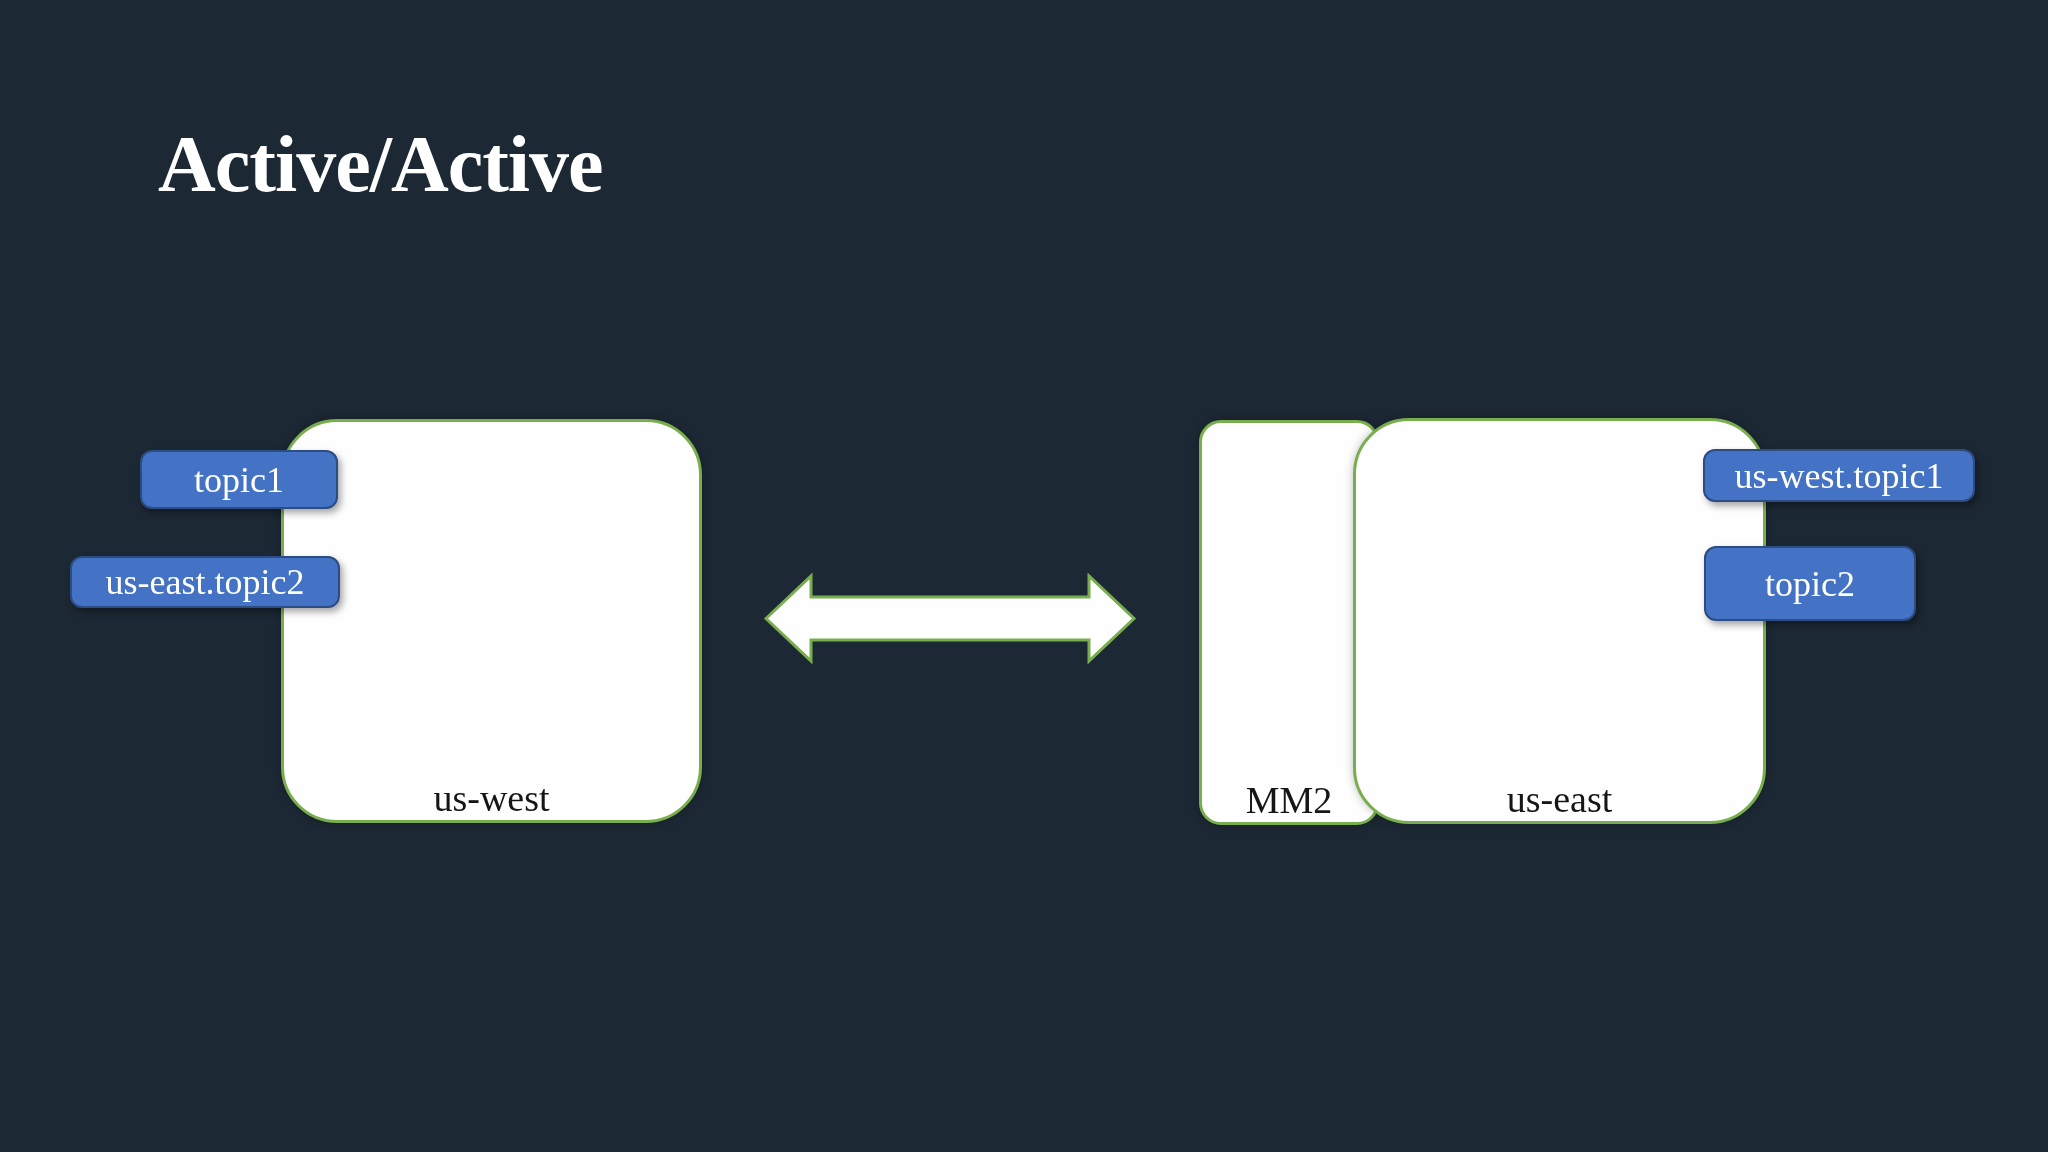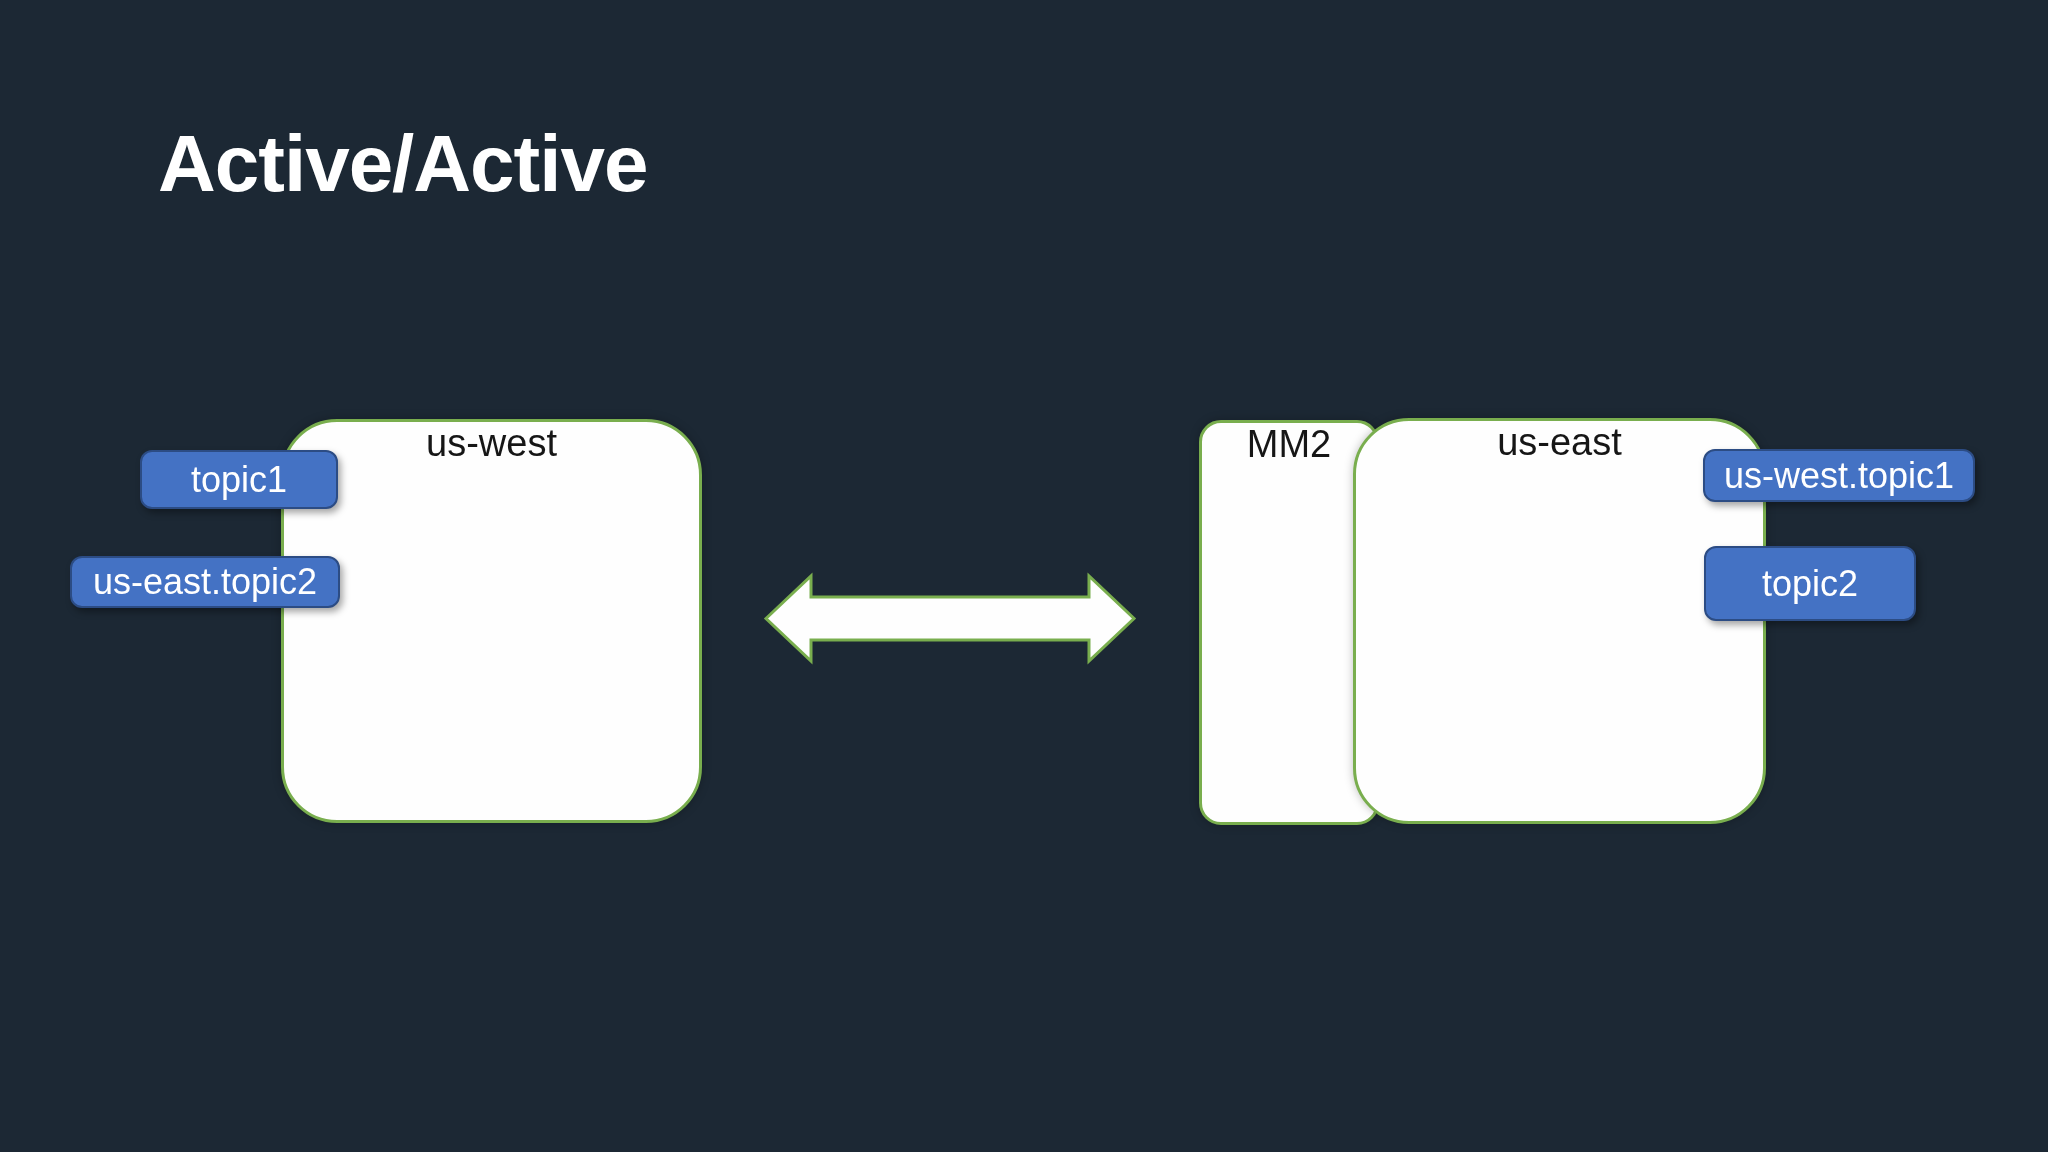--- a/index.html
+++ b/index.html
@@ -11,38 +11,38 @@
     --badge-border:#2c4c84;
     --badge-text:#ffffff;
     --title-text:#ffffff;
   }
   html,body{margin:0;padding:0;background:#0c141c;}
   .slide{
     position:relative;
     width:2048px;height:1152px;
     background:var(--background);
     overflow:hidden;
-    font-family:Liberation Sans, sans-serif;
+    font-family:Liberation Serif, serif;
   }
   .slide-title{
     position:absolute;
     left:158px;top:118px;
     font-size:80px;
     font-weight:bold;
     letter-spacing:-1px;
     color:var(--title-text);
     line-height:1.15;
   }
   .cluster-box{
     position:absolute;
     background:var(--box-fill);
     border:3px solid var(--box-border);
     box-sizing:border-box;
     display:flex;
-    align-items:flex-start;
+    align-items:flex-end;
     justify-content:center;
     color:var(--box-text);
     font-size:38px;
     box-shadow:0 0 10px rgba(0,0,0,0.25);
   }
   .box-us-west{left:281px;top:419px;width:421px;height:404px;border-radius:56px;}
   .box-mm2{left:1199px;top:420px;width:180px;height:405px;border-radius:22px;}
   .box-us-east{left:1353px;top:418px;width:413px;height:406px;border-radius:56px;}
   .topic-badge{
     position:absolute;

